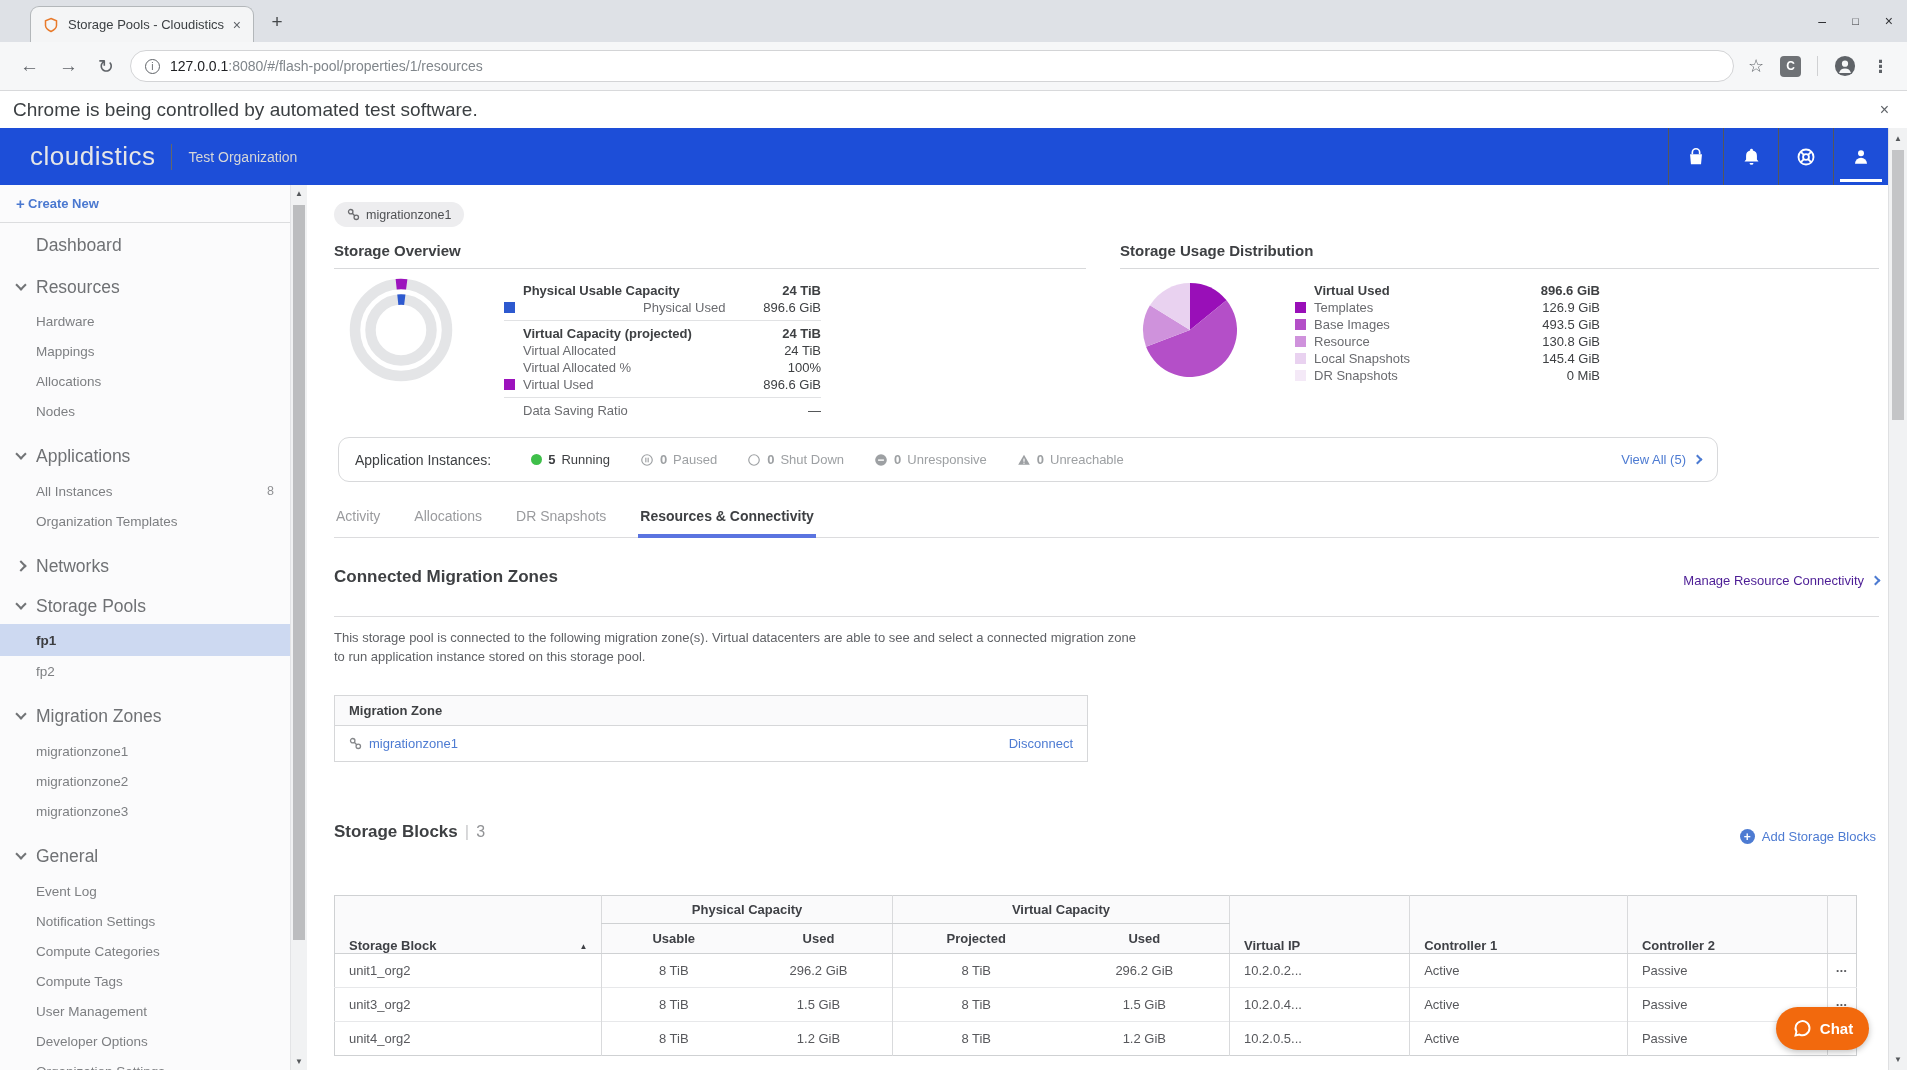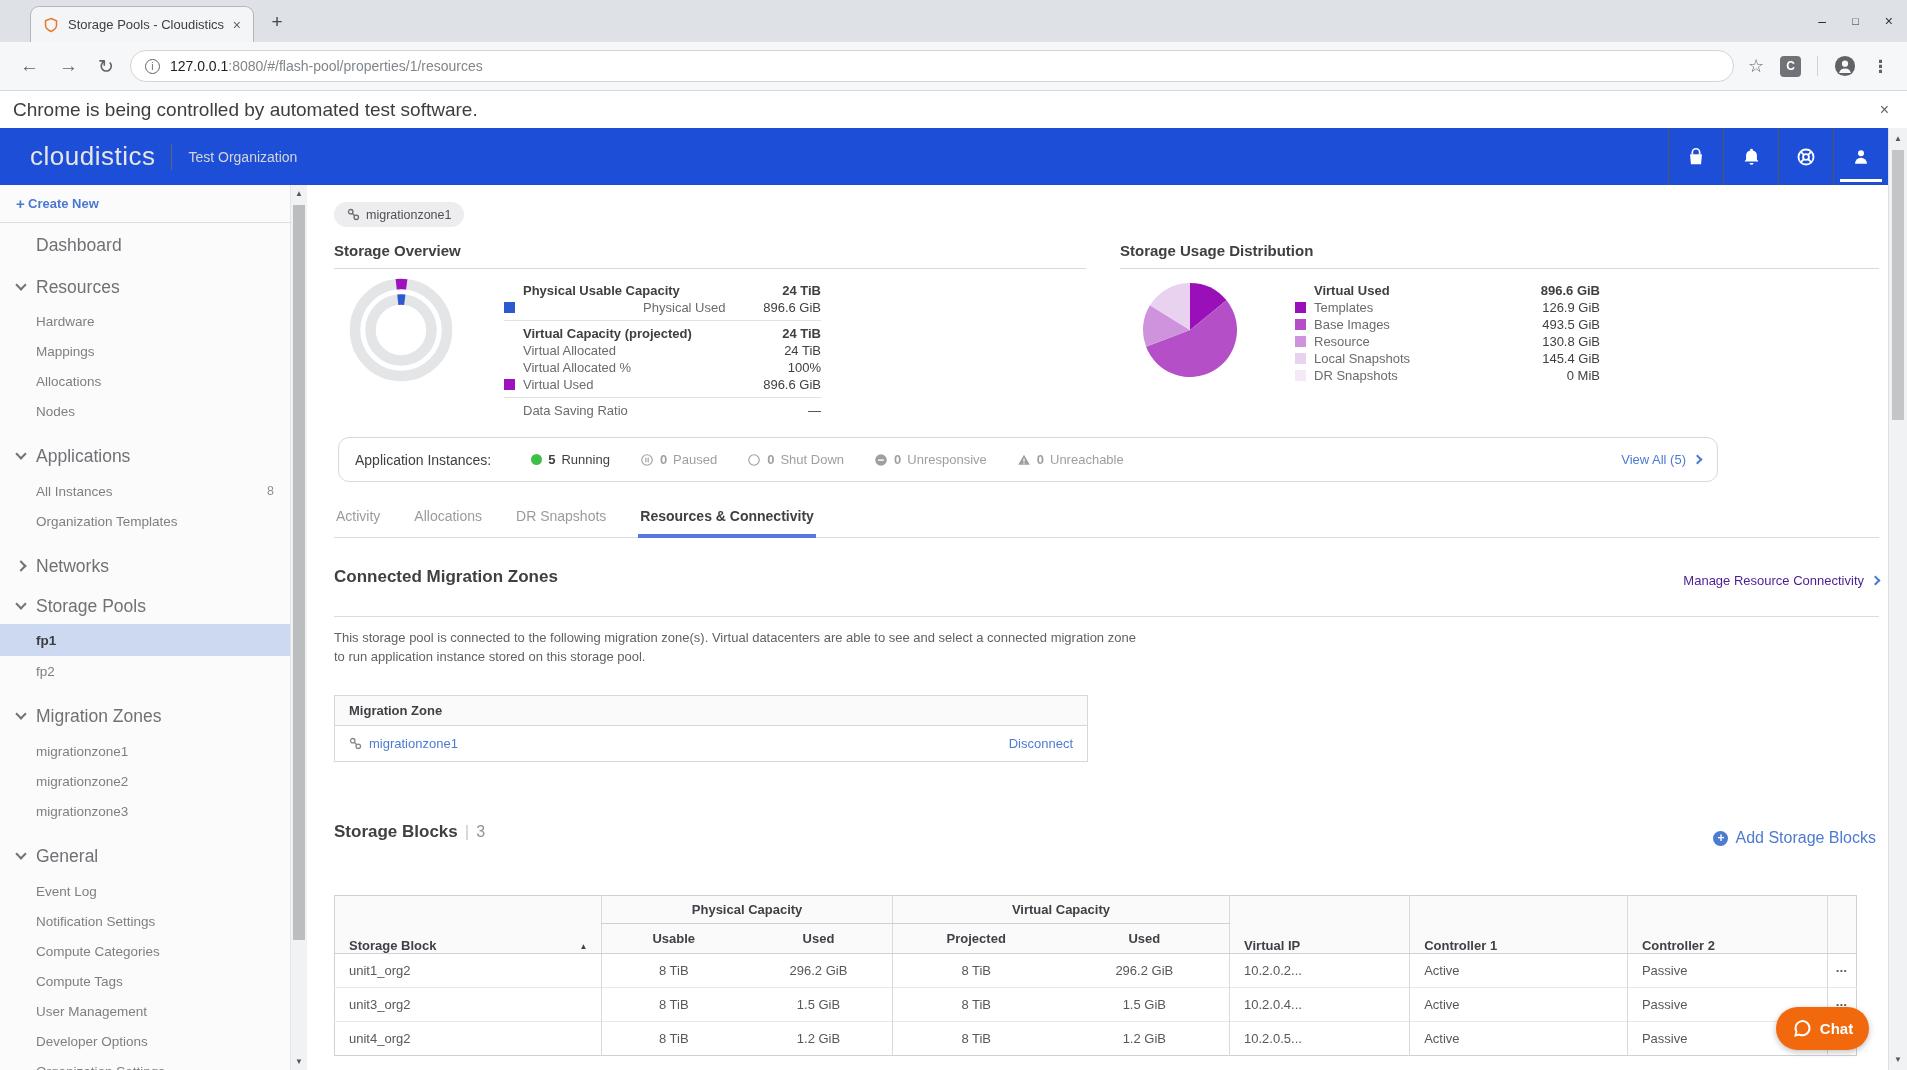--- a/index.html
+++ b/index.html
@@ -132,21 +132,21 @@
              padding-left:14px; font-size:13px; font-weight:bold; color:#3e4043; }
   .mz-row { height:35px; background:#fff; display:flex; align-items:center; padding:0 14px; }
   .mz-link { color:#4d7bd2; font-size:13px; margin-left:7px; }
   .disconnect { margin-left:auto; color:#4d7bd2; font-size:13px; }
 
   .sb-head { position:absolute; left:26px; top:637px; font-size:17px; color:#3e4043; }
   .sb-head .t { font-weight:bold; }
   .sb-head .pipe { color:#c9cacc; margin:0 7px; font-weight:normal; }
   .sb-head .cnt { color:#919295; font-size:16px; }
   .add-link { position:absolute; right:12px; top:644px; display:flex; align-items:center; gap:7px;
-              color:#4d7bd2; font-size:16px; }
+              color:#4d7bd2; font-size:13px; }
   .plus-circle { width:15px; height:15px; border-radius:50%; background:#4d7bd2; color:#fff; font-size:12px;
                  display:flex; align-items:center; justify-content:center; font-weight:bold; line-height:1; }
 
   table.sb { position:absolute; left:26px; top:710px; width:1523px; border-collapse:collapse;
              font-size:13px; }
   table.sb th, table.sb td { font-weight:normal; padding:0 14px; }
   table.sb { border:1px solid #cfd1d3; }
   table.sb thead th { background:#fafafb; color:#3f4146; font-weight:bold; }
   .gh { height:28px; text-align:center; border-bottom:1px solid #cfd1d3; }
   .sh { height:30px; text-align:center; }

